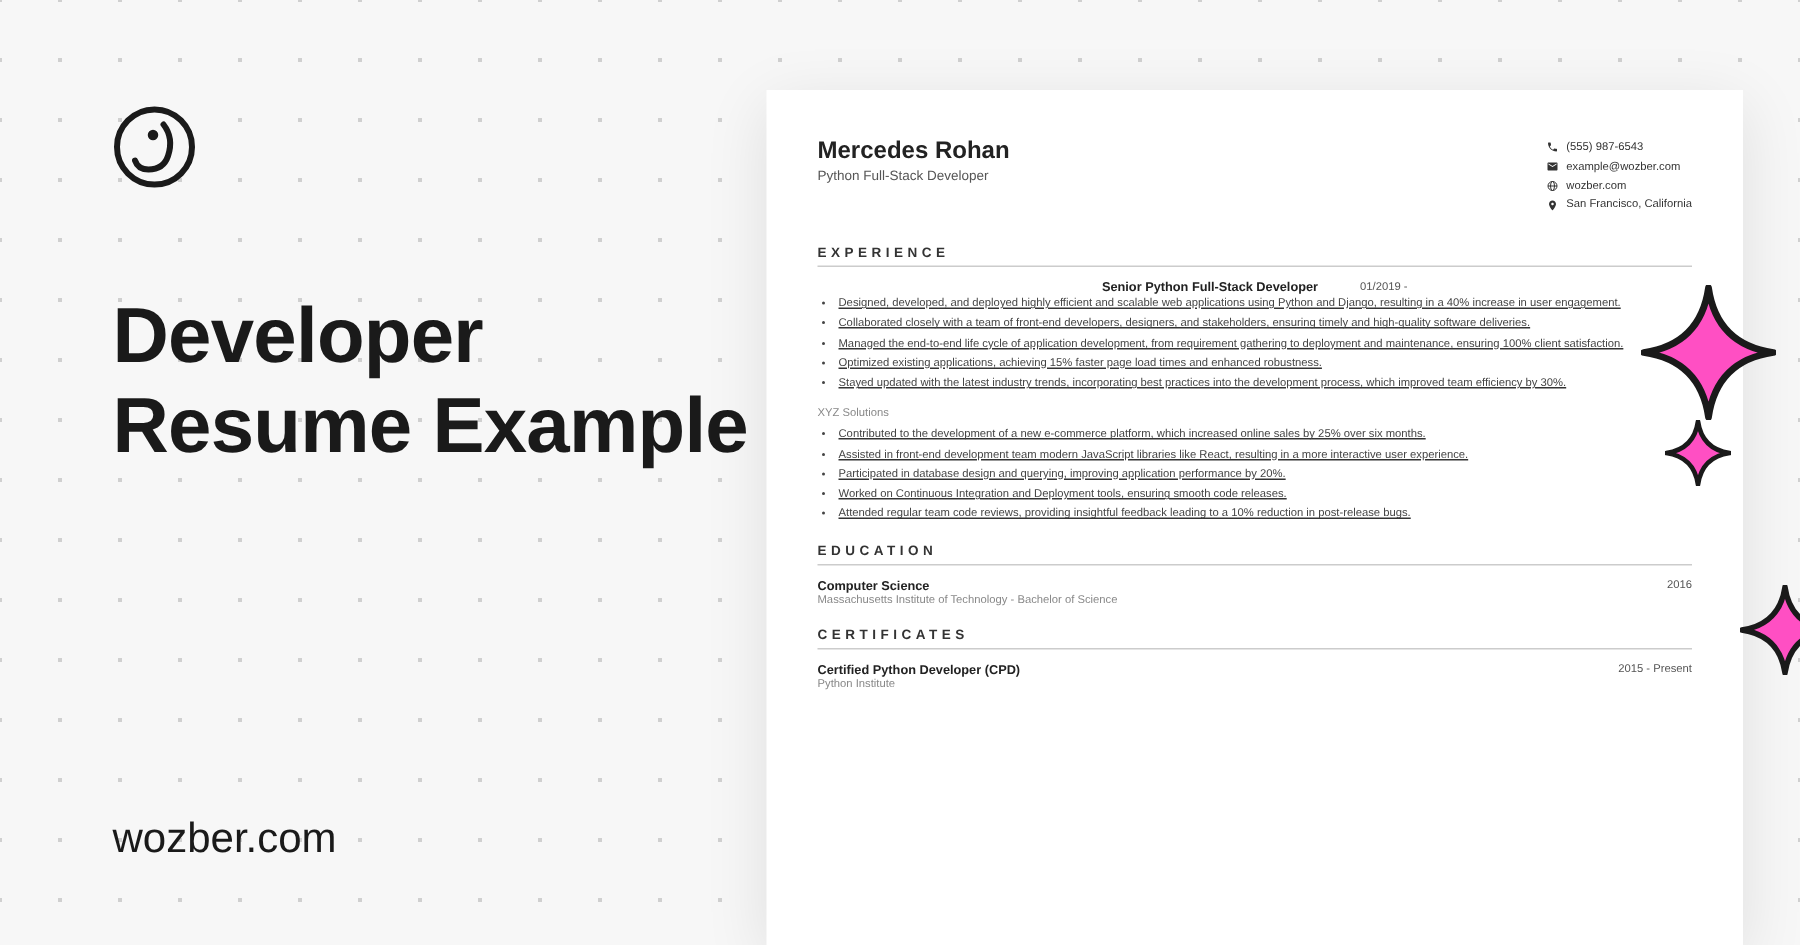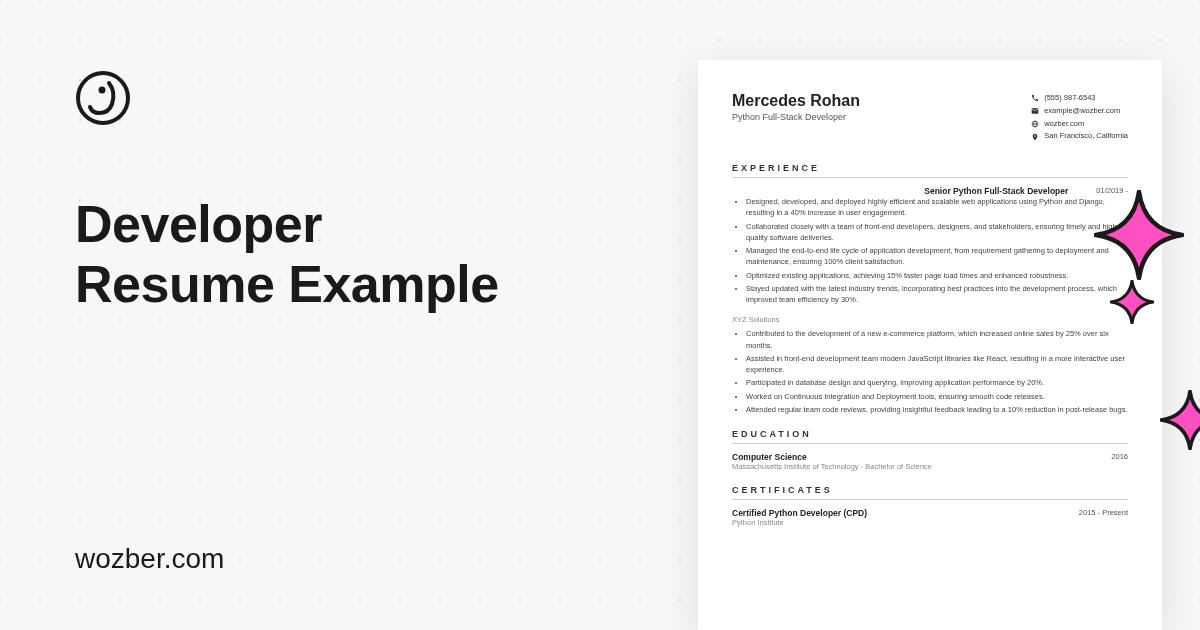--- a/index.html
+++ b/index.html
@@ -45,21 +45,21 @@
   bottom: 55px;
   left: 0;
   font-size: 28px;
   color: #1a1a1a;
   font-weight: 400;
 }
 .resume {
   position: absolute;
   right: 38px;
   top: 60px;
-  width: 464px;
+  width: 651px;
   height: 570px;
   background: #fff;
   box-shadow: 0 10px 40px rgba(0,0,0,0.1);
   padding: 32px 34px;
   font-size: 8px;
   color: #333;
 }
 .r-head { display: flex; justify-content: space-between; margin-bottom: 20px; }
 .r-name { font-size: 16px; font-weight: 700; color: #222; margin-bottom: 2px; }
 .r-role { font-size: 9px; color: #555; }
@@ -70,25 +70,25 @@
   font-size: 9px;
   letter-spacing: 3px;
   font-weight: 600;
   padding-bottom: 4px;
   border-bottom: 1px solid #ccc;
   margin-bottom: 8px;
   margin-top: 14px;
   color: #333;
 }
 .r-job { margin-bottom: 10px; }
-.r-job-head { display: flex; justify-content: flex-end; gap: 28px; }
+.r-job-head { display: flex; justify-content: center; gap: 28px; }
 .r-job-title { font-size: 8.5px; font-weight: 700; color: #222; }
 .r-job-date { font-size: 7.5px; color: #555; }
 .r-job-company { font-size: 7.5px; color: #888; margin-bottom: 4px; }
-.r-bullets { list-style: disc; padding-left: 14px; }
+.r-bullets { list-style: disc; padding-left: 14px; text-decoration: underline; }
 .r-bullets li { font-size: 7.5px; line-height: 1.5; color: #444; margin-bottom: 2px; }
 .r-edu-row { display: flex; justify-content: space-between; }
 .r-edu-title { font-size: 8.5px; font-weight: 700; color: #222; }
 .r-edu-meta { font-size: 7.5px; color: #888; }
 .sparkle1 { position: absolute; right: 16px; top: 190px; }
 .sparkle2 { position: absolute; right: 46px; top: 280px; }
 .sparkle3 { position: absolute; right: -20px; top: 390px; }
 </style>
 </head>
 <body>

